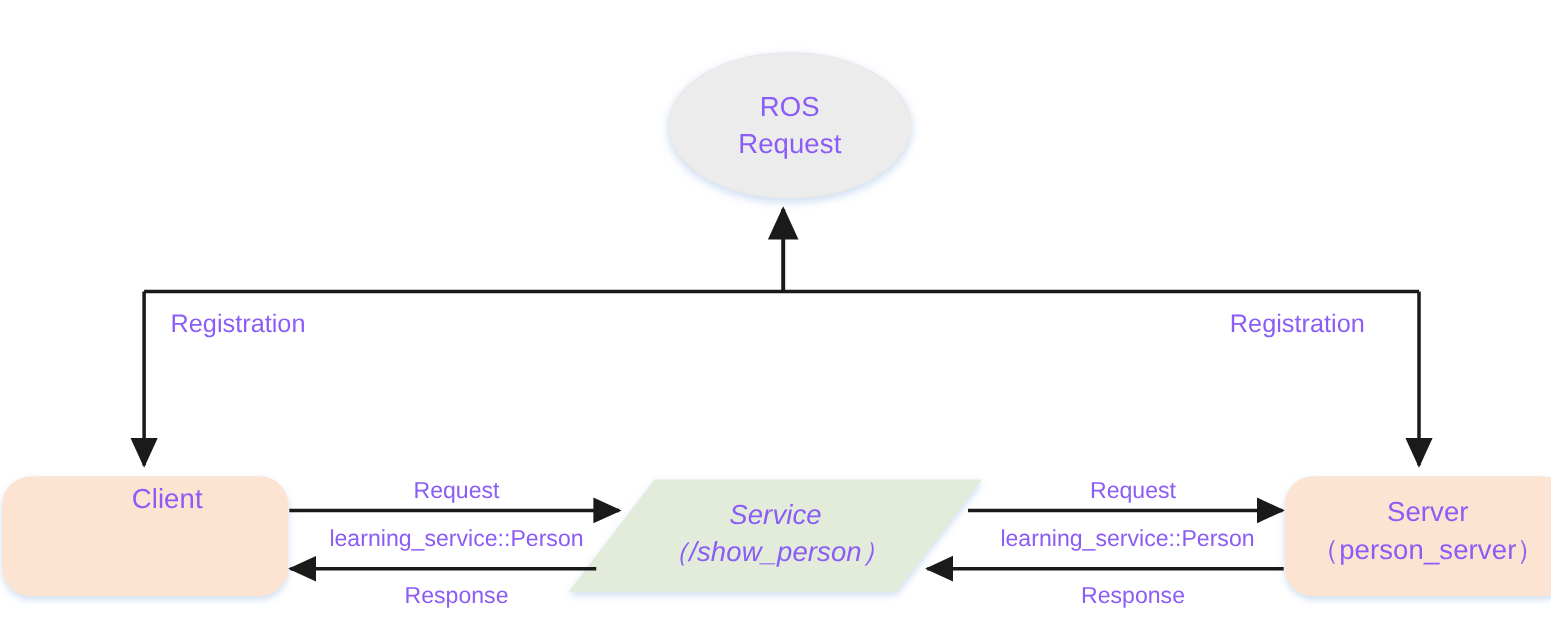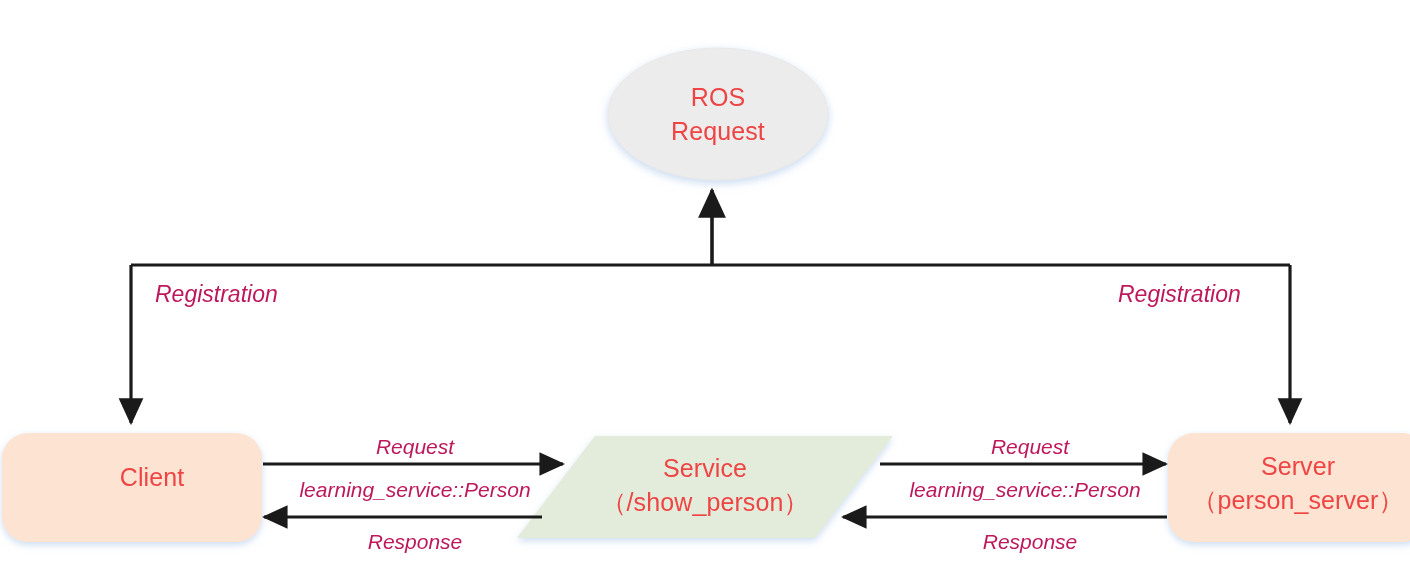--- a/index.html
+++ b/index.html
@@ -20,35 +20,34 @@
   #diagram-svg {
     position: absolute;
     left: 0;
     top: 0;
     width: 1410px;
     height: 576px;
   }
   .node-label {
     position: absolute;
     text-align: center;
-    color: #ef4444;
+    color: #8b5cf6;
     font-size: 25px;
     line-height: 34px;
     letter-spacing: 0.1px;
     white-space: nowrap;
     pointer-events: none;
   }
   .edge-label {
     position: absolute;
-    color: #be185d;
+    color: #8b5cf6;
     font-size: 21px;
     line-height: 26px;
     white-space: nowrap;
     text-align: center;
-    font-style: italic;
   }
   .edge-label.lg {
     font-size: 23px;
   }
 </style>
 </head>
 <body>
 
 <div id="canvas">
 
@@ -98,25 +97,25 @@
     <path d="M 880 464 L 1166 464" stroke="#1a1a1a" stroke-width="3.2" fill="none" marker-end="url(#arrow-right)"></path>
 
     <path d="M 1167 517 L 843 517" stroke="#1a1a1a" stroke-width="3.2" fill="none" marker-end="url(#arrow-left)"></path>
   </svg>
 
   <div class="node-label" style="left:608px; top:80px; width:220px;">
     <div>ROS</div>
     <div>Request</div>
   </div>
 
-  <div class="node-label" style="left:2px; top:460px; width:300px;">
+  <div class="node-label" style="left:2px; top:437px; width:300px;">
     <div>Client</div>
   </div>
 
-  <div class="node-label" style="left:555px; top:451px; width:300px;">
+  <div class="node-label" style="left:555px; top:451px; width:300px;font-style:italic;">
     <div>Service</div>
     <div>（/show_person）</div>
   </div>
 
   <div class="node-label" style="left:1168px; top:449px; width:260px;">
     <div>Server</div>
     <div>（person_server）</div>
   </div>
 
   <div class="edge-label lg" style="left:155px; top:281px; text-align:left;">Registration</div>

